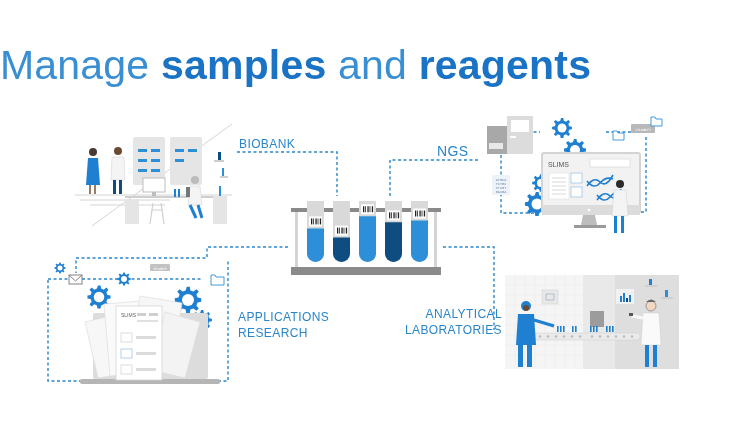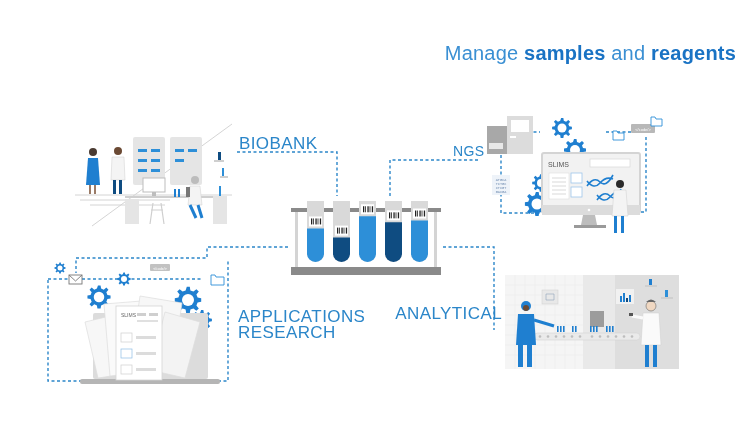--- a/index.html
+++ b/index.html
@@ -1,20 +1,20 @@
 <!DOCTYPE html>
 <html><head>
 <meta charset="utf-8">
 <style>
   html,body{margin:0;padding:0;background:#fff;}
   body{width:736px;height:428px;position:relative;overflow:hidden;font-family:"Liberation Sans",sans-serif;}
-  .title{position:absolute;left:0;width:736px;top:42px;text-align:right;font-size:20px;color:#1e7ac6;letter-spacing:0.2px;}
+  .title{position:absolute;left:0;width:736px;top:42px;text-align:left;font-size:41px;color:#1e7ac6;letter-spacing:0.2px;}
   .title .thin{font-weight:300;color:#3a8fd3;}
   .title .bold{font-weight:700;color:#1a73c4;}
-  .label{position:absolute;font-size:17px;color:#2b86c9;letter-spacing:0.4px;line-height:16px;}
+  .label{position:absolute;font-size:12px;color:#2b86c9;letter-spacing:0.4px;line-height:16px;}
   svg.main{position:absolute;left:0;top:0;}
 </style>
 </head>
 <body>
 
 <div class="title">
   <span class="thin">Manage </span><span class="bold">samples</span><span class="thin"> and </span><span class="bold">reagents</span>
 </div>
 
 <svg class="main" width="736" height="428" viewBox="0 0 736 428">
@@ -313,20 +313,21 @@
     <path d="M646,302 Q651,297 656,302" fill="#666"></path>
     <path d="M643,313 L659,313 L661,345 L641,345 Z" fill="#fafafa" stroke="#cfcfcf" stroke-width="0.5"></path>
     <path d="M643,318 L632,316" stroke="#fafafa" stroke-width="3"></path>
     <rect x="629" y="313" width="4" height="3" fill="#555"></rect>
     <rect x="645" y="345" width="4" height="22" fill="#1f7fd0"></rect>
       <rect x="653" y="345" width="4" height="22" fill="#1f7fd0"></rect>
   </g>
 </svg>
 
 <div class="label" style="left:239px;top:136px;">BIOBANK</div>
-<div class="label" style="left:453px;top:143px;font-size:14px;">NGS</div>
+<div class="label" style="left:437px;top:143px;font-size:14px;">NGS</div>
 <div class="label" style="left:238px;top:309px;">
   <div>APPLICATIONS</div>
   <div>RESEARCH</div>
 </div>
 <div class="label" style="right:234px;top:306px;text-align:right;">
   <div>ANALYTICAL</div>
+  <div>LABORATORIES</div>
 </div>
 
 </body></html>

